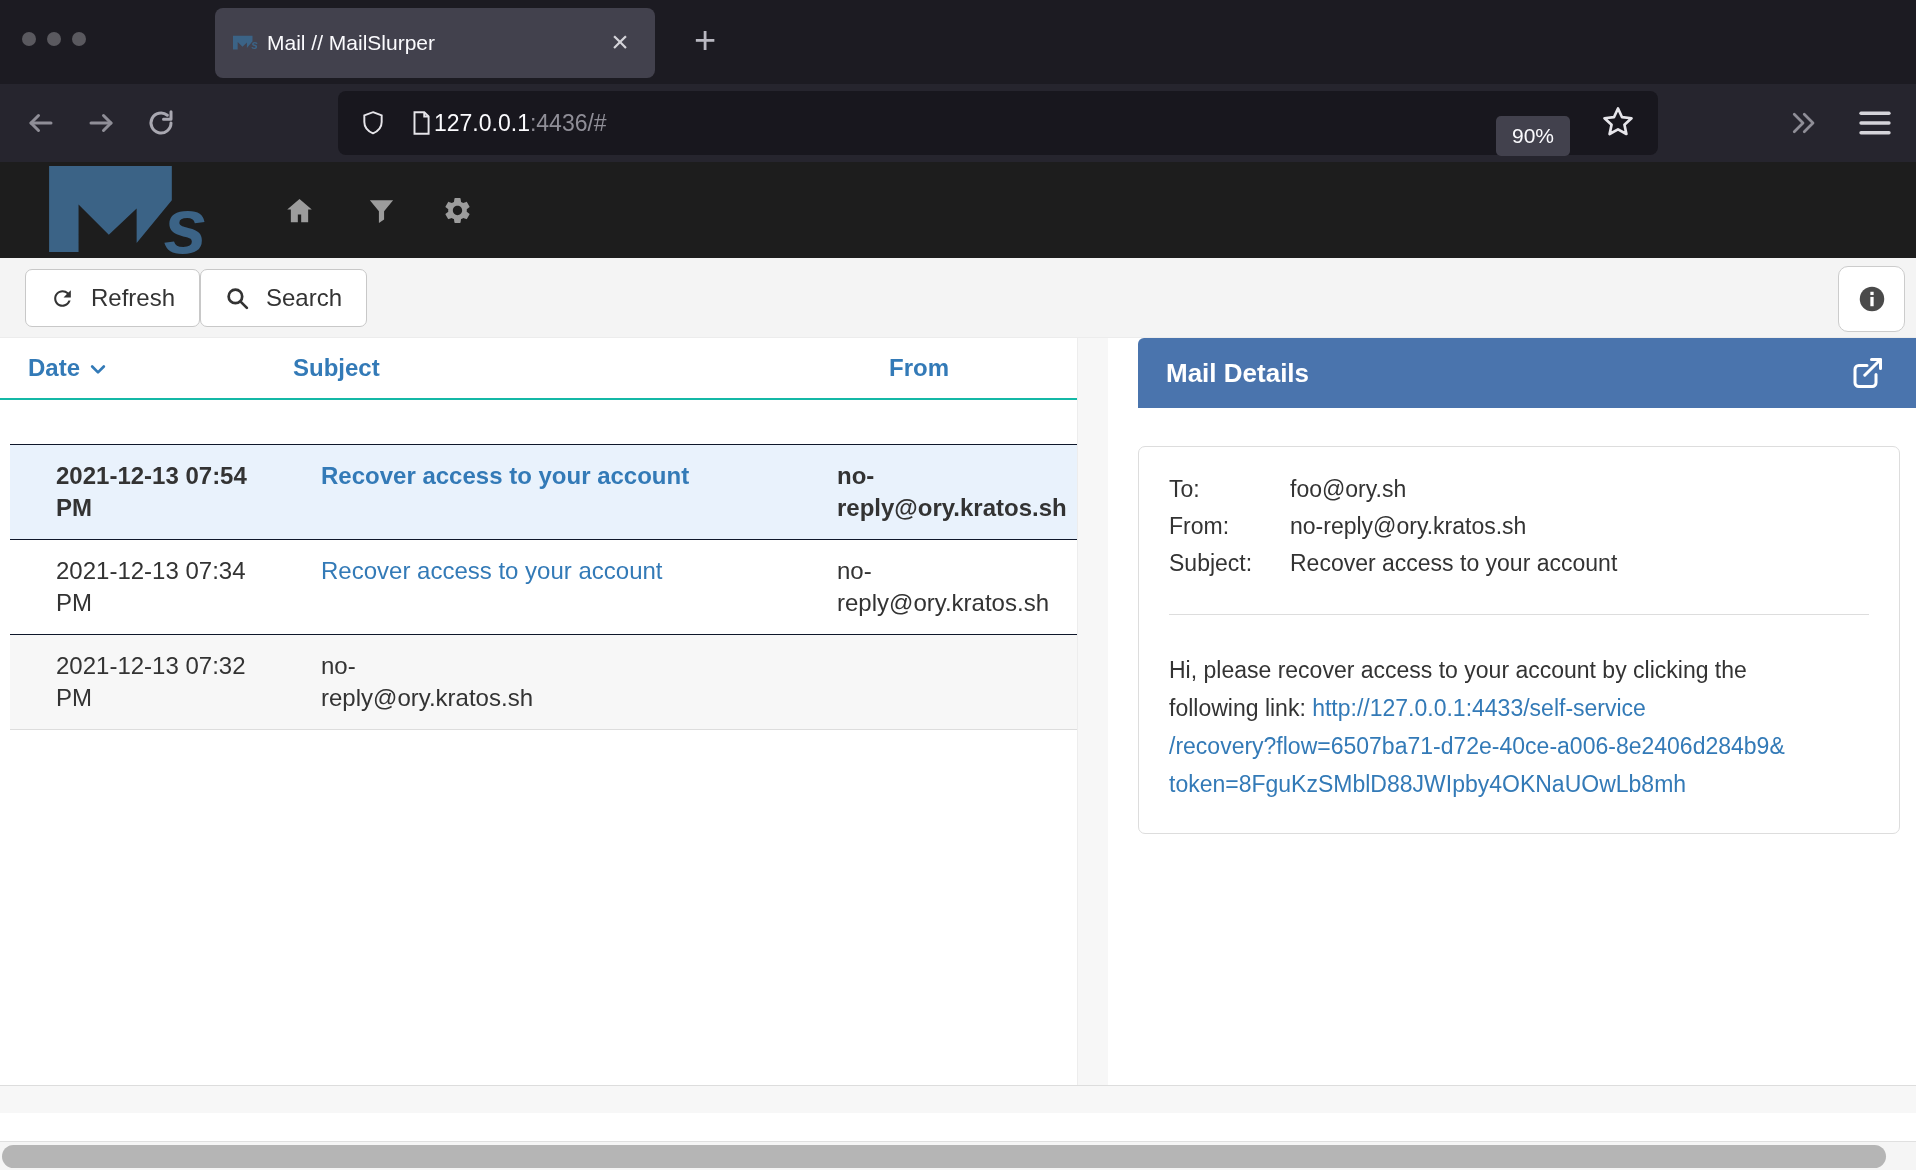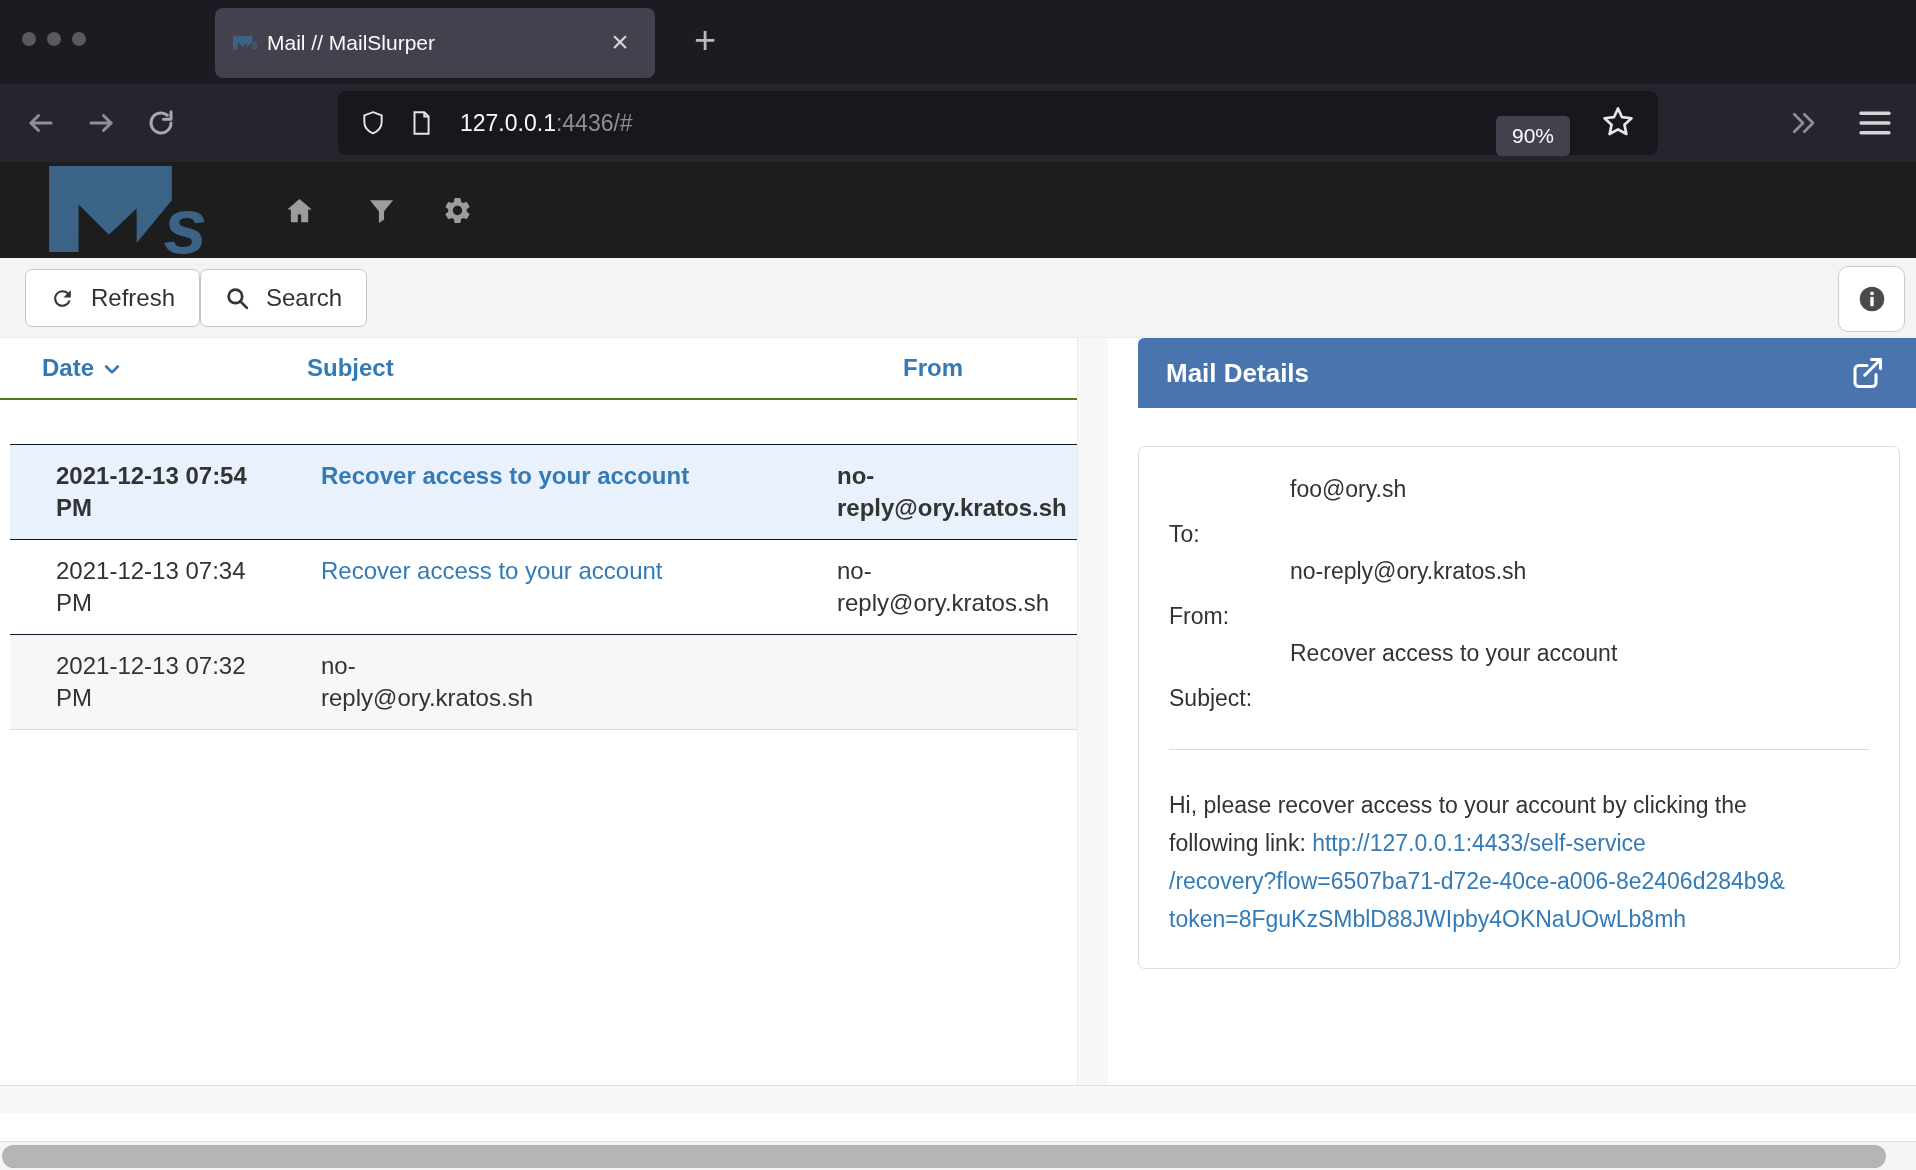--- a/index.html
+++ b/index.html
@@ -18,21 +18,21 @@
   #tab .tab-close { position:absolute; right:16px; top:15px; font-size:30px; line-height:38px;
                     color:#d5d4da; width:38px; text-align:center; border-radius:6px; }
   #new-tab { position:absolute; left:678px; top:14px; font-size:38px; color:#b9b8c1; width:54px;
              height:54px; text-align:center; line-height:52px; }
   #navrow { position:absolute; left:0; top:84px; width:1916px; height:78px; background:#26252e; }
   .nav-icon { position:absolute; top:24px; width:30px; height:30px; color:#8f8e97; }
   #btn-back { left:26px; } #btn-forward { left:86px; } #btn-reload { left:146px; color:#a9a8b1; }
   #urlbar { position:absolute; left:338px; top:7px; width:1320px; height:64px; background:#18171e;
             border-radius:8px; display:flex; align-items:center; }
   #urlbar .u-icon { width:26px; height:26px; color:#e6e5ea; margin-left:22px; flex:0 0 auto; }
-  #url-text { margin-left:26px; font-size:23px; color:#fbfbfe; white-space:nowrap; }
+  #url-text { font-size:23px; color:#fbfbfe; white-space:nowrap; }
   #url-text .url-suffix { color:#8f8e97; }
   #zoom-badge { position:absolute; right:88px; top:12px; width:74px; height:40px; background:#42414d;
                 border-radius:5px; color:#fbfbfe; font-size:21px; display:flex; align-items:center;
                 justify-content:center;margin-top:13px; }
   #star-btn { position:absolute; right:22px; top:13px; width:36px; height:36px; color:#e6e5ea; }
   #overflow-btn { position:absolute; left:1788px; top:24px; width:30px; height:30px; color:#8f8e97; }
   #menu-btn { position:absolute; left:1858px; top:25px; width:34px; height:28px; color:#d5d4da; }
 
   
   #ms-navbar { position:absolute; left:0; top:162px; width:1916px; height:96px; background:#1d1d1d; }
@@ -50,22 +50,22 @@
   .tool-btn .b-icon { width:25px; height:25px; color:#333; }
   #info-btn { position:absolute; right:11px; top:8px; width:67px; height:66px; background:#fff;
               border:1px solid #ccc; border-radius:10px; display:flex; align-items:center;
               justify-content:center; }
   #info-btn svg { width:28px; height:28px; }
 
   
   #content { position:absolute; left:0; top:338px; width:1916px; height:747px; }
   #list-panel { position:absolute; left:0; top:0; width:1078px; height:747px; background:#fff;
                 border-right:1px solid #ededed; }
-  #list-header { display:flex; align-items:center; height:62px; padding-left:42px;
-                 border-bottom:2px solid #4d7c0f; font-size:24px; font-weight:bold; color:#337ab7; }
+  #list-header { display:flex; align-items:center; height:62px; padding-left:28px;
+                 border-bottom:2px solid #14b8a6; font-size:24px; font-weight:bold; color:#337ab7; }
   .col-date { width:210px; margin-right:55px; } .col-subject { width:450px; margin-right:66px; }
   .col-from { padding-left:80px; }
   #list-header .sort-chevron { width:20px; height:20px; vertical-align:-3px; margin-left:8px; color:#337ab7; }
   #rows { padding-top:44px; }
   .mail-row { display:flex; padding:15px 0 15px 46px; border-top:1px solid #0f172a; font-size:24px;
               line-height:32px; color:#333; background:#fff;margin-left:10px; }
   .mail-row:nth-child(odd) { background:#f7f7f7; }
   .mail-row.selected { background:#e9f2fc; font-weight:bold; }
   .mail-row:last-child { border-bottom:1px solid #ddd; }
   .cell-date { width:210px; margin-right:55px; }
@@ -76,21 +76,21 @@
 
   #details-panel { position:absolute; left:1108px; top:0; right:0; height:747px; background:#fff; }
   #details-header { position:absolute; left:30px; right:-6px; top:0; height:70px; background:#4a74ad;
                     border-radius:6px 0 0 0; display:flex; align-items:center; }
   #details-header .panel-title { color:#fff; font-size:26px; font-weight:bold; margin-left:28px; }
   #open-external { position:absolute; right:37px; top:17px; width:36px; height:36px; color:#fff; }
   #details-card { position:absolute; left:30px; top:108px; width:762px; border:1px solid #ddd;
                   border-radius:7px; background:#fff; padding:24px 30px 30px 30px; font-size:23px;
                   color:#333; }
   .field-row { display:flex; line-height:37px; }
-  .field-label { width:121px; flex:0 0 auto;margin-top:45px; }
+  .field-label { width:121px; flex:0 0 auto; }
   #details-card hr { border:none; border-top:1px solid #ddd; margin:32px 0 36px 0; }
   .body-line { line-height:38px; }
   .mail-link { color:#337ab7; text-decoration:none; }
 
   
   #footer-strip { position:absolute; left:0; top:1085px; width:1916px; height:28px; background:#f7f7f7;
                   border-top:1px solid #ddd; }
   #hscrollbar { position:absolute; left:0; top:1141px; width:1916px; height:29px; background:#f5f5f5;
                 border-top:1px solid #e0e0e0; }
   #hscroll-thumb { position:absolute; left:2px; top:3px; width:1884px; height:23px; border-radius:12px;

